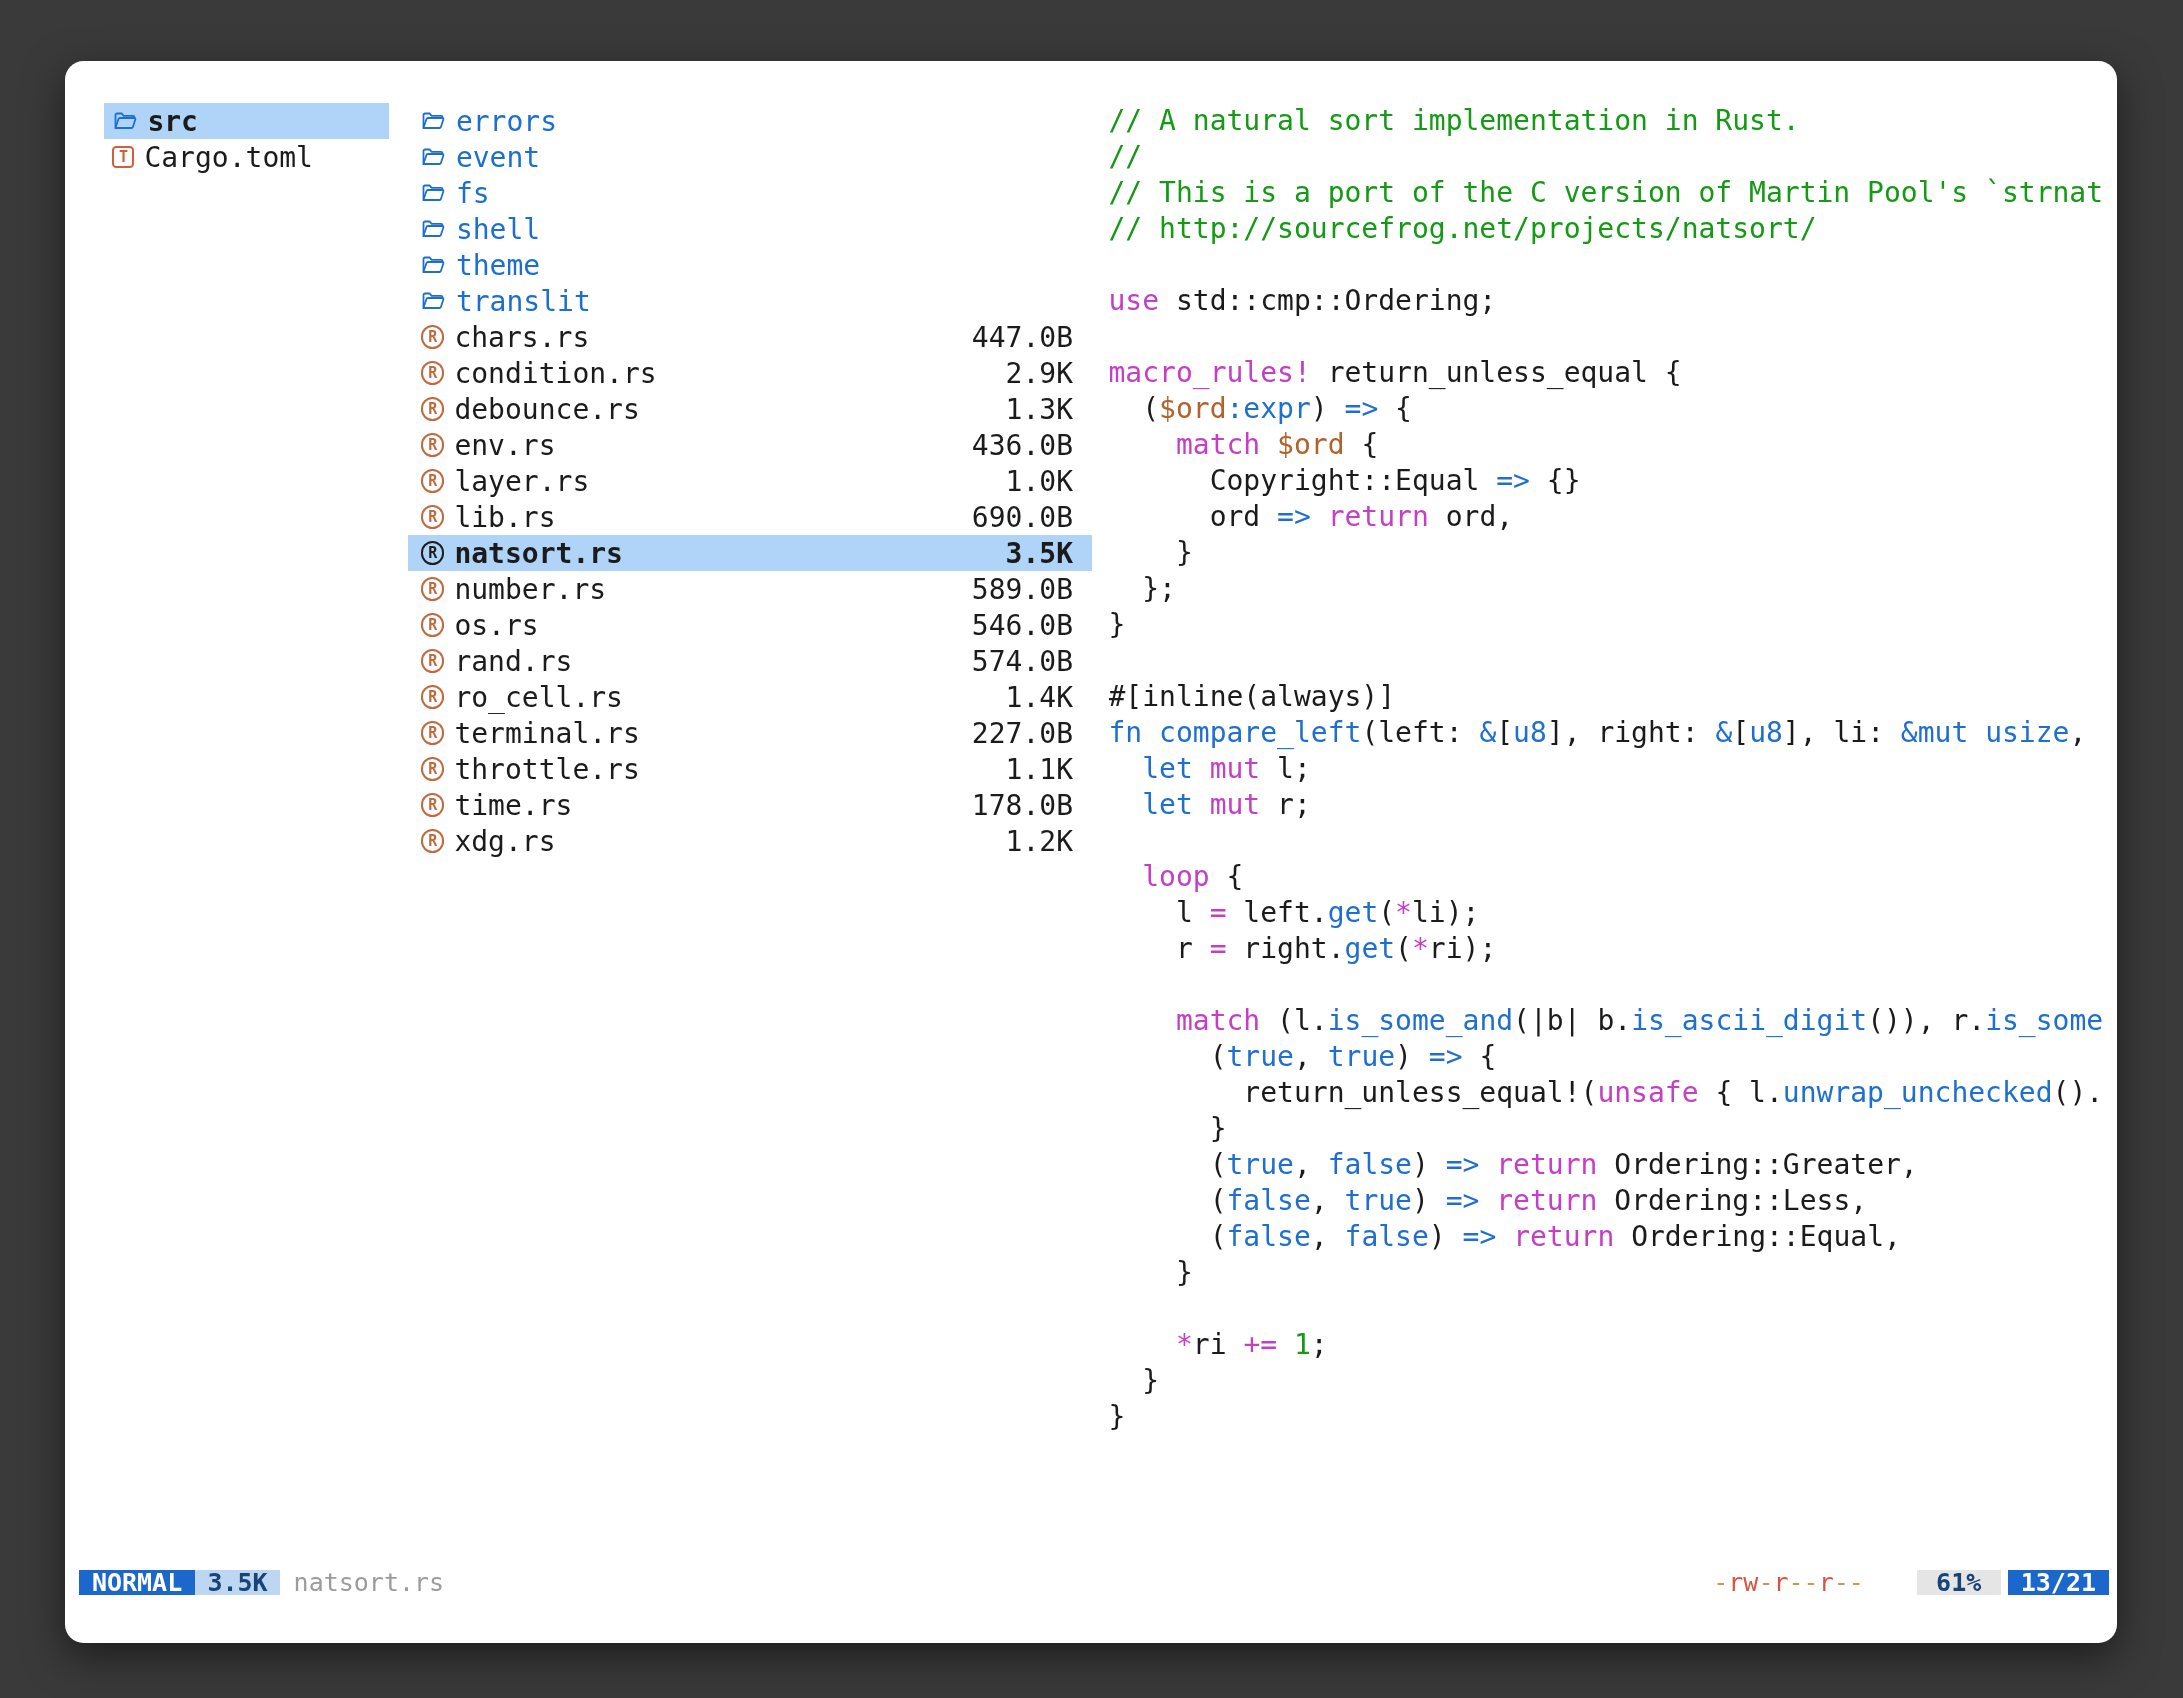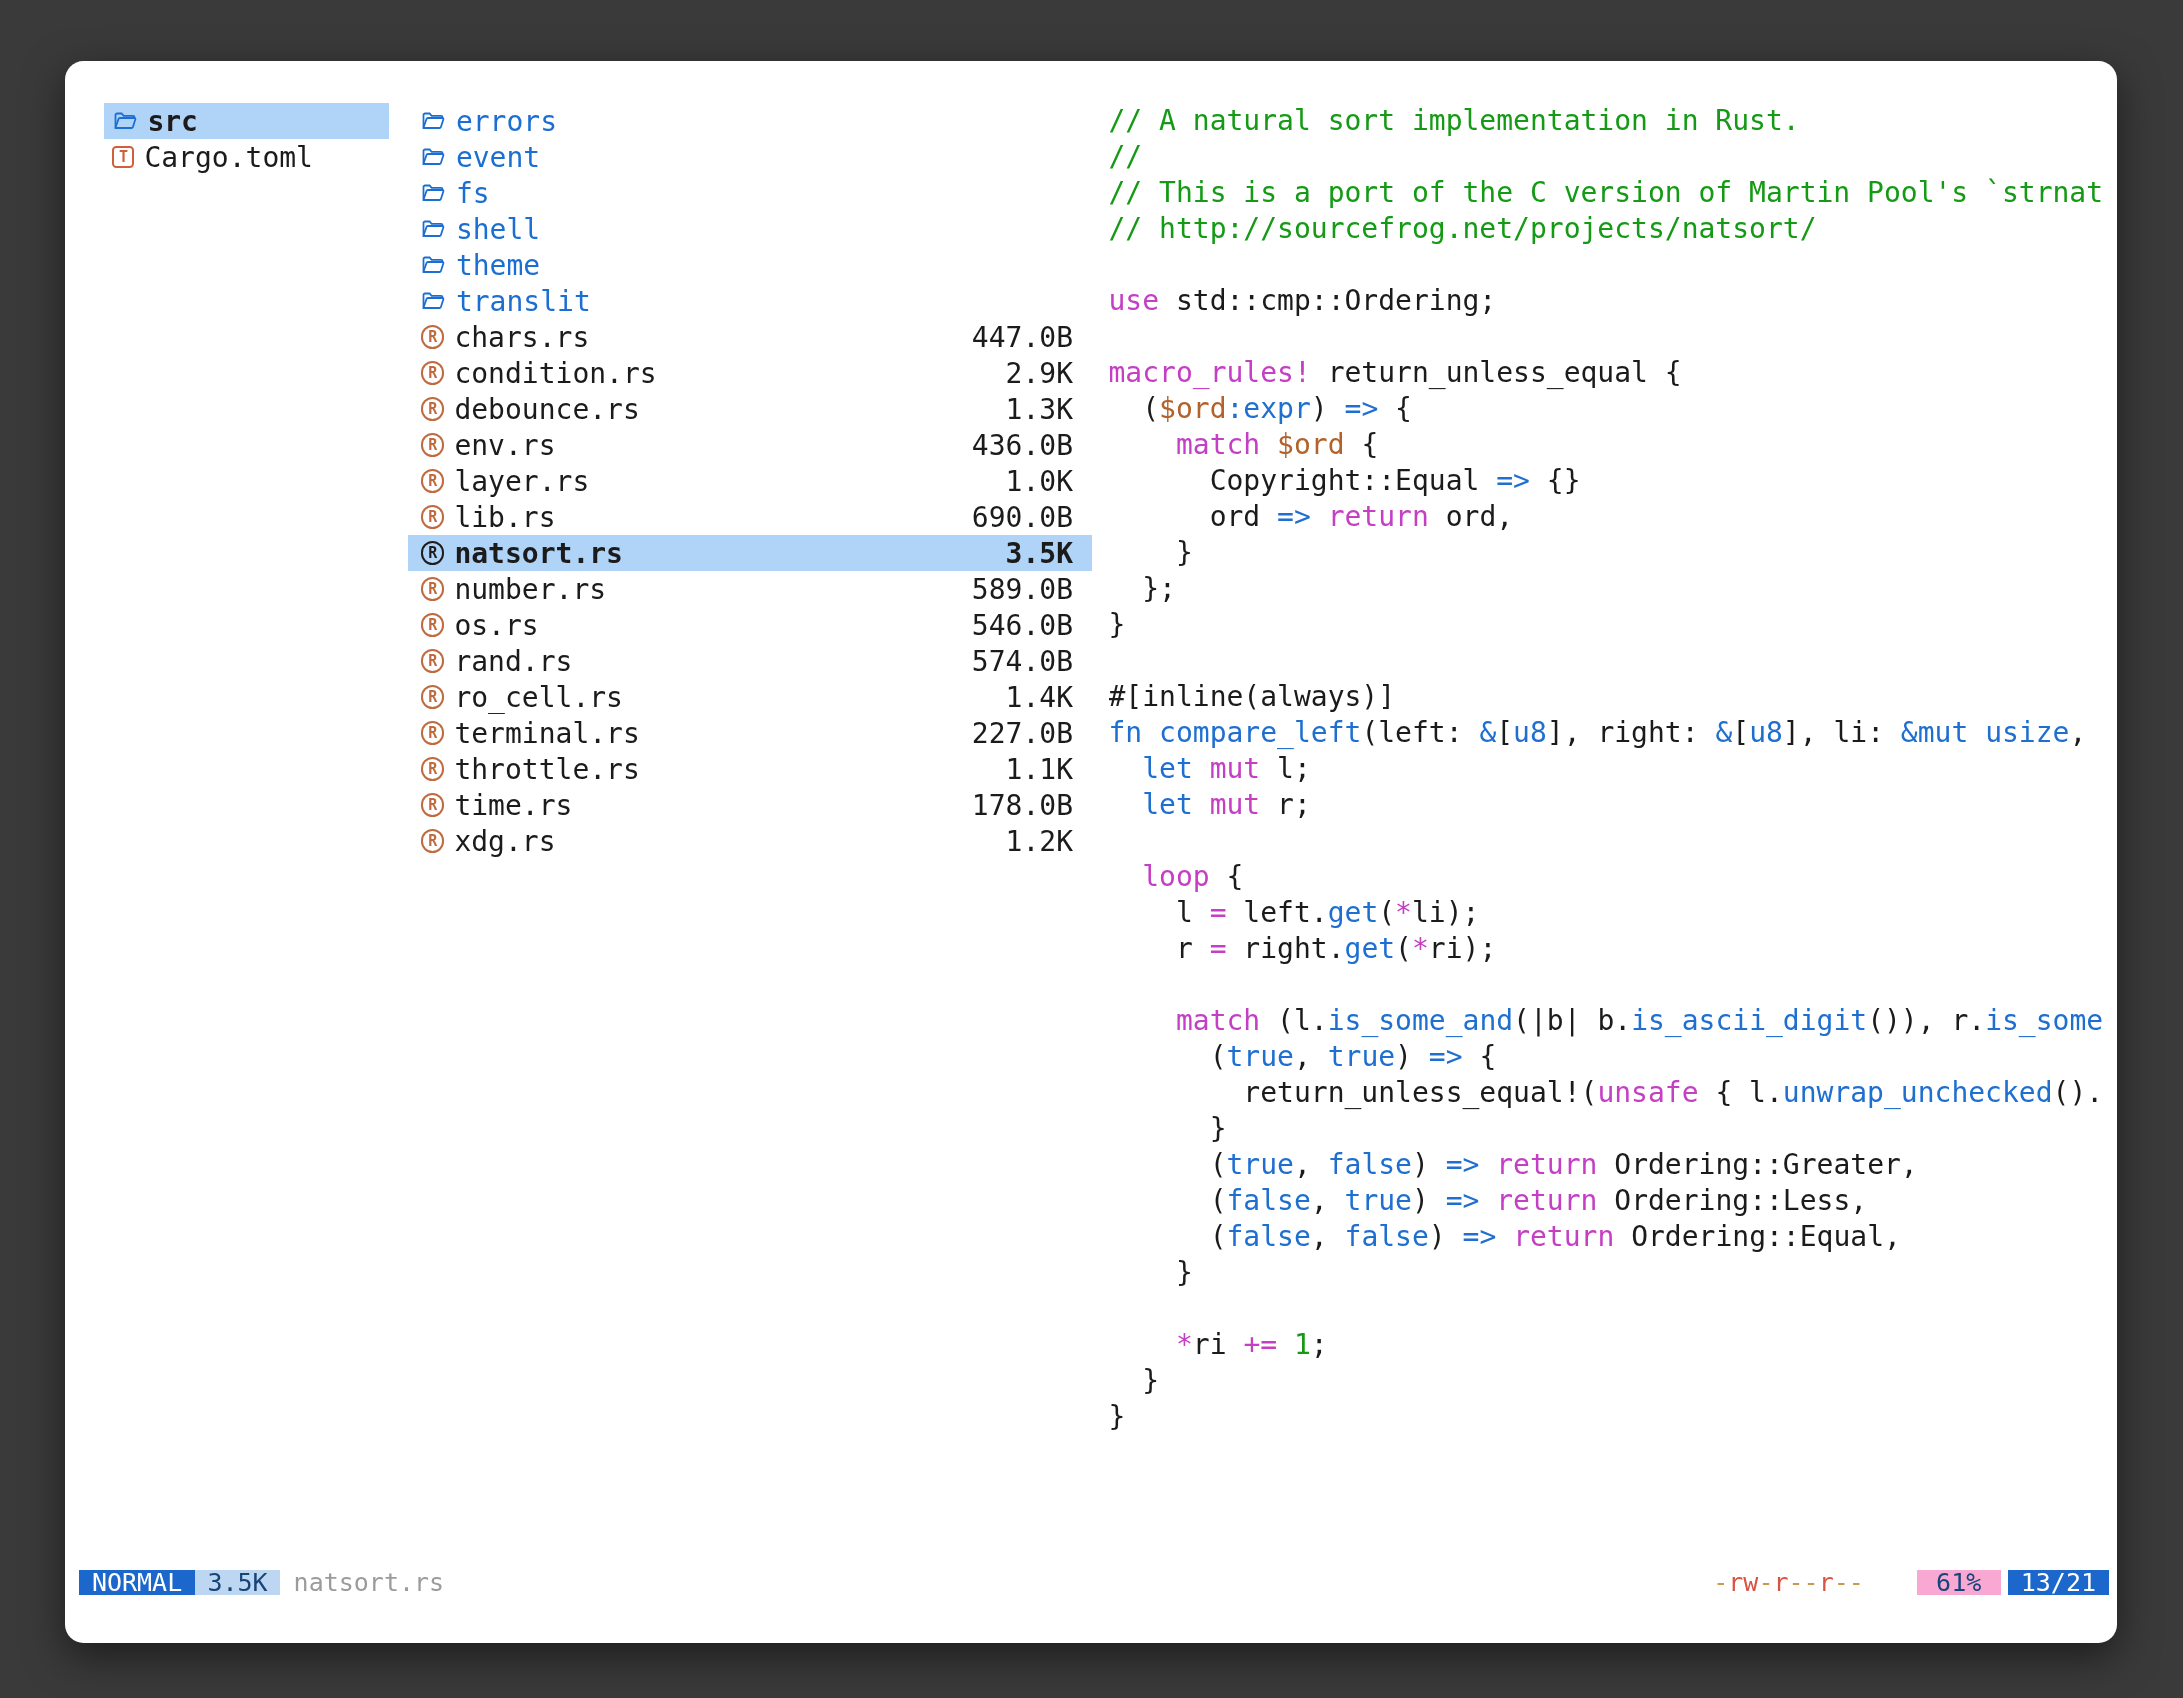--- a/index.html
+++ b/index.html
@@ -40,28 +40,28 @@
   .code-line { height:36px; line-height:36px; font-size:28px; white-space:pre; overflow:hidden; }
   .tok-k { color:#1b1b1b; }
   .tok-g { color:#149a14;text-align:center; }
   .tok-m { color:#c43fc4; }
   .tok-b { color:#1e6fd0; }
   .tok-o { color:#b2622a; }
 
   .statusbar { height:39px; flex:none; display:flex; justify-content:space-between;
                align-items:center; font-size:25px; padding:0 8.4px 0 14.3px; margin-top:auto; }
   .status-left, .status-right { display:flex; align-items:center; height:39px; }
-  .chip { display:inline-flex; align-items:center; height:25px; padding:0 12.6px; font-weight:400;text-align:right; }
+  .chip { display:inline-flex; align-items:center; height:25px; padding:0 12.6px; font-weight:700;text-align:right; }
   .chip-mode     { background:#1b67cb; color:#ffffff; }
   .chip-size     { background:#bdd7f3; color:#17457a; }
   .status-filename { color:#9b9b9b; margin-left:13.4px; }
   .perms { margin-right:53px; letter-spacing:0; }
   .perm-dash   { color:#c89a50; }
   .perm-letter { color:#d85442; }
-  .chip-percent  { background:#f9a8d4; color:#17457a; padding:0 19.3px; }
+  .chip-percent  { background:#e5e5e5; color:#17457a; padding:0 19.3px; }
   .chip-position { background:#1b67cb; color:#ffffff; margin-left:7.6px; }
 </style>
 </head>
 <body>
 
 <div class="window">
   <div class="content">
     <div class="pane pane-parent" id="parent-pane">
         <div class="row selected">
           <span class="icon folder-icon">

